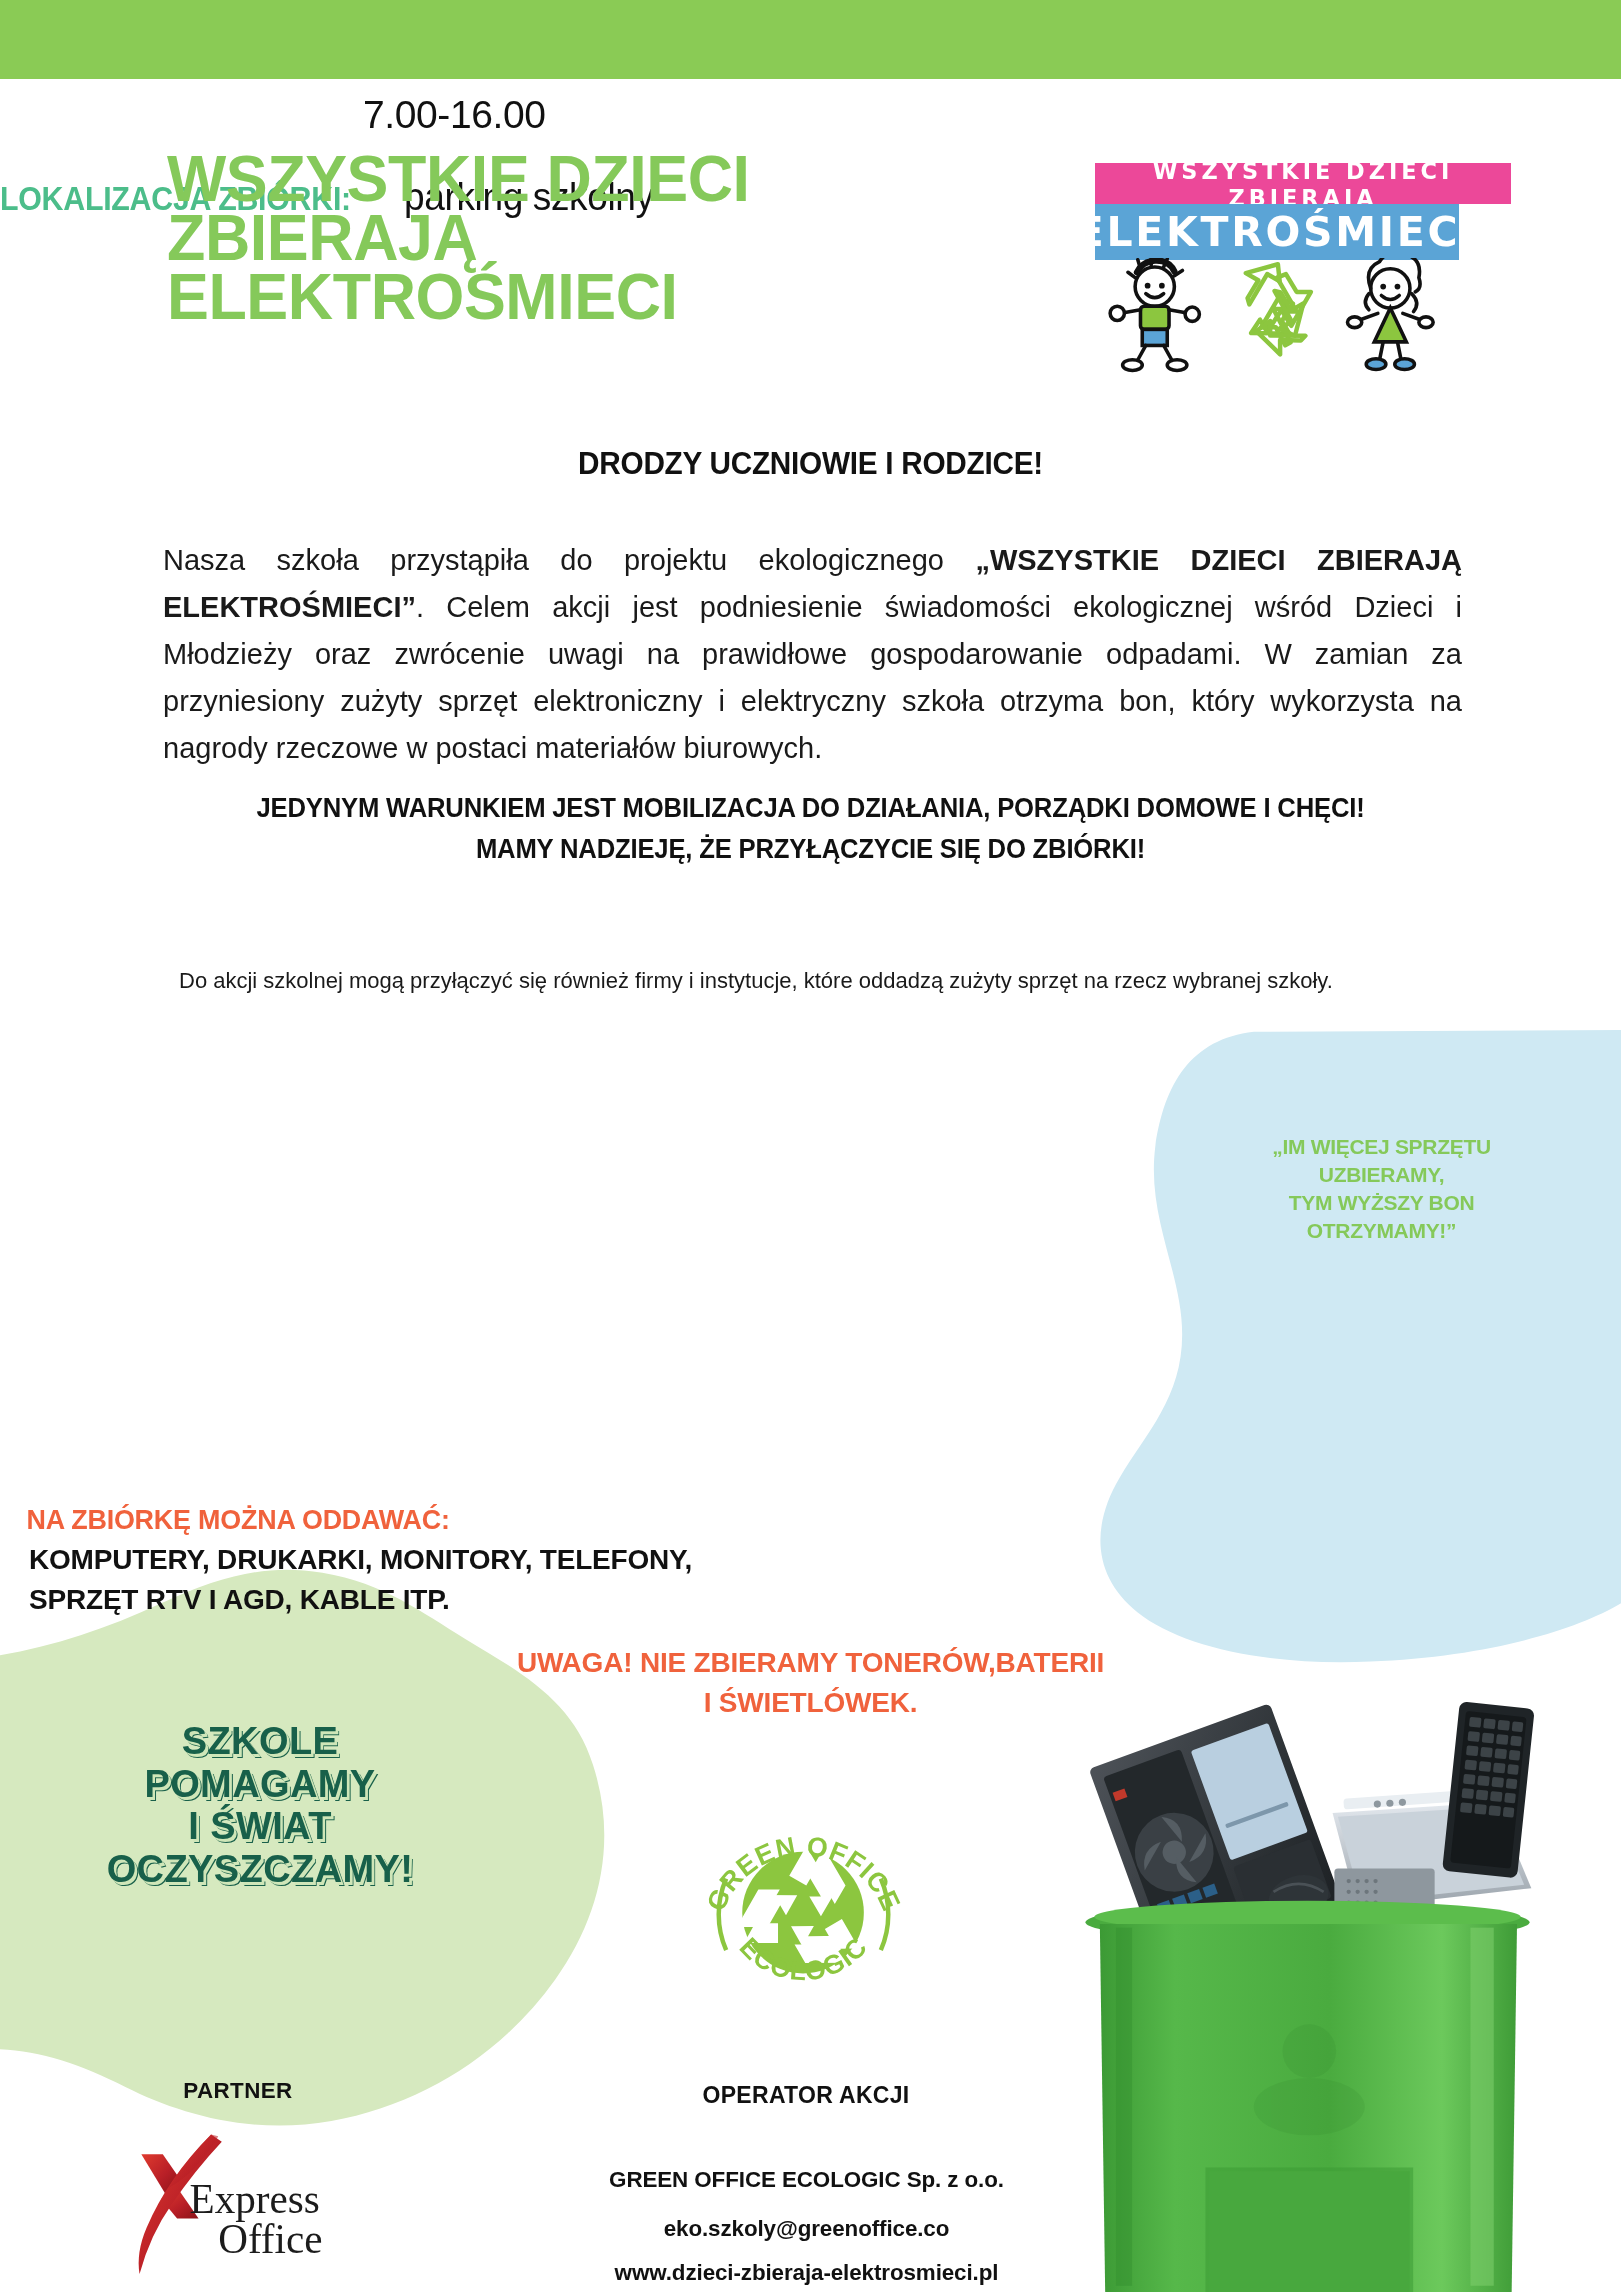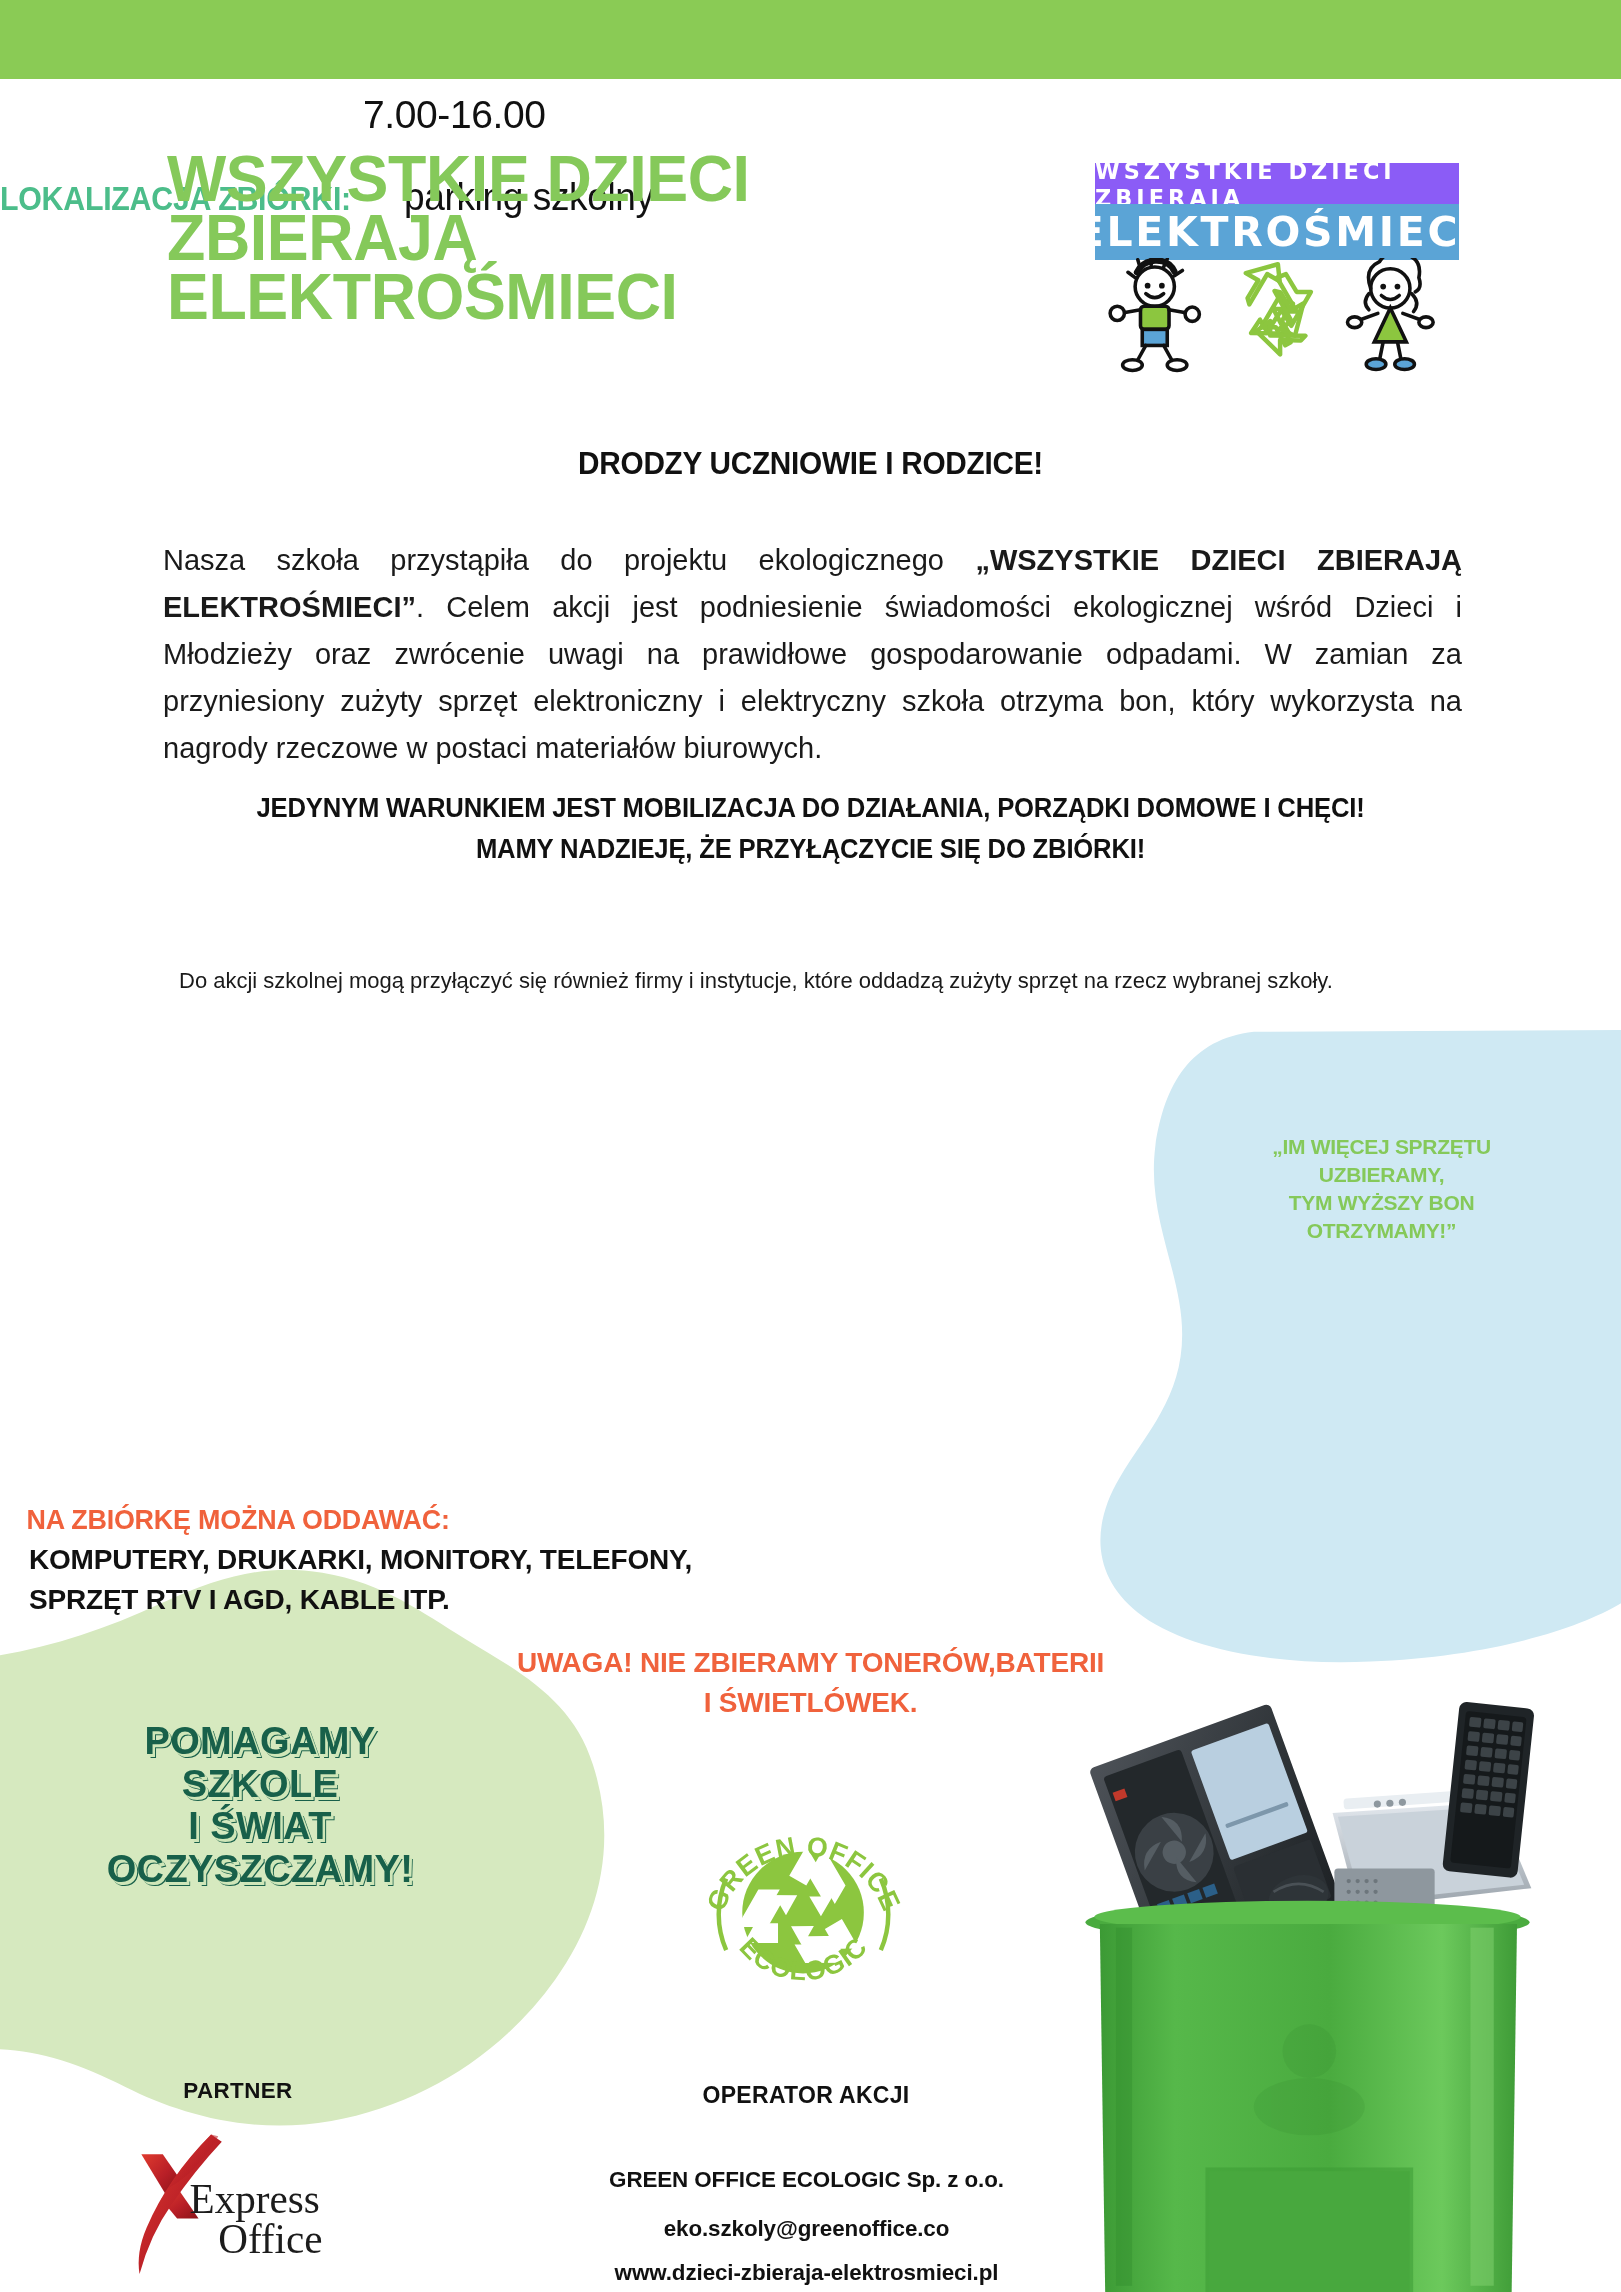--- a/index.html
+++ b/index.html
@@ -53,23 +53,23 @@
 
   
   .campaign-logo {
     position: absolute;
     left: 1068px; top: 163px;
     width: 392px; height: 233px;
     z-index: 5;
   }
   .cl-band-green {
     position: absolute; left: 27px; top: 0;
-    width: 364px; height: 41px;
-    background: #8b5cf6;
-    display: flex; align-items: center; justify-content: center;
+    width: 416px; height: 41px;
+    background: #ec4899;
+    display: flex; align-items: center; justify-content: center; text-align: center;
   }
   .cl-band-green span {
     color: #ffffff;
     font-size: 22.4px;
     font-weight: bold;
     letter-spacing: 4px;
     font-family: "DejaVu Sans", sans-serif;
     transform: scaleY(1.05);
   }
   .cl-band-blue {
@@ -417,22 +417,22 @@
     <span class="itm">KOMPUTERY, DRUKARKI, MONITORY, TELEFONY,</span>
     <span class="itm">SPRZĘT RTV I AGD, KABLE ITP.</span>
   </div>
 
   <div class="blk reject">
     <span>UWAGA! NIE ZBIERAMY TONERÓW,BATERII</span>
     <span>I ŚWIETLÓWEK.</span>
   </div>
 
   <div class="slogan">
+    <div>SZKOLE</div>
     <div>POMAGAMY</div>
-    <div>SZKOLE</div>
     <div>I ŚWIAT</div>
     <div>OCZYSZCZAMY!</div>
   </div>
 
   <div class="go-badge">
     <svg width="219" height="219" viewBox="0 0 245 245">
       <defs>
         <path id="arcTop" d="M 30,135 A 95,95 0 0 1 215,135" fill="none"></path>
         <path id="arcBot" d="M 32,126 A 92,92 0 0 0 213,126" fill="none"></path>
       </defs>

